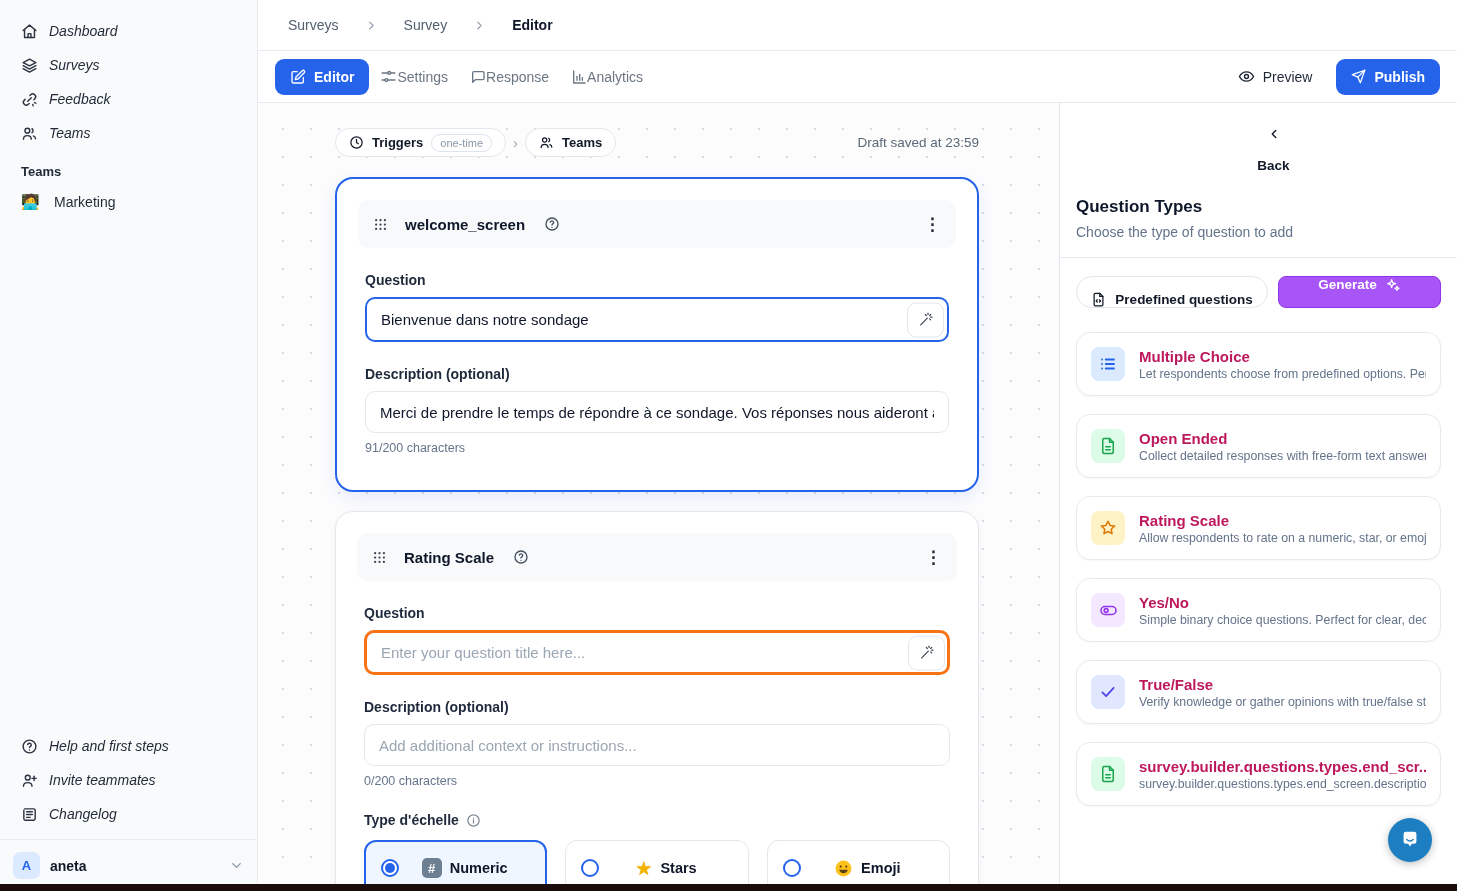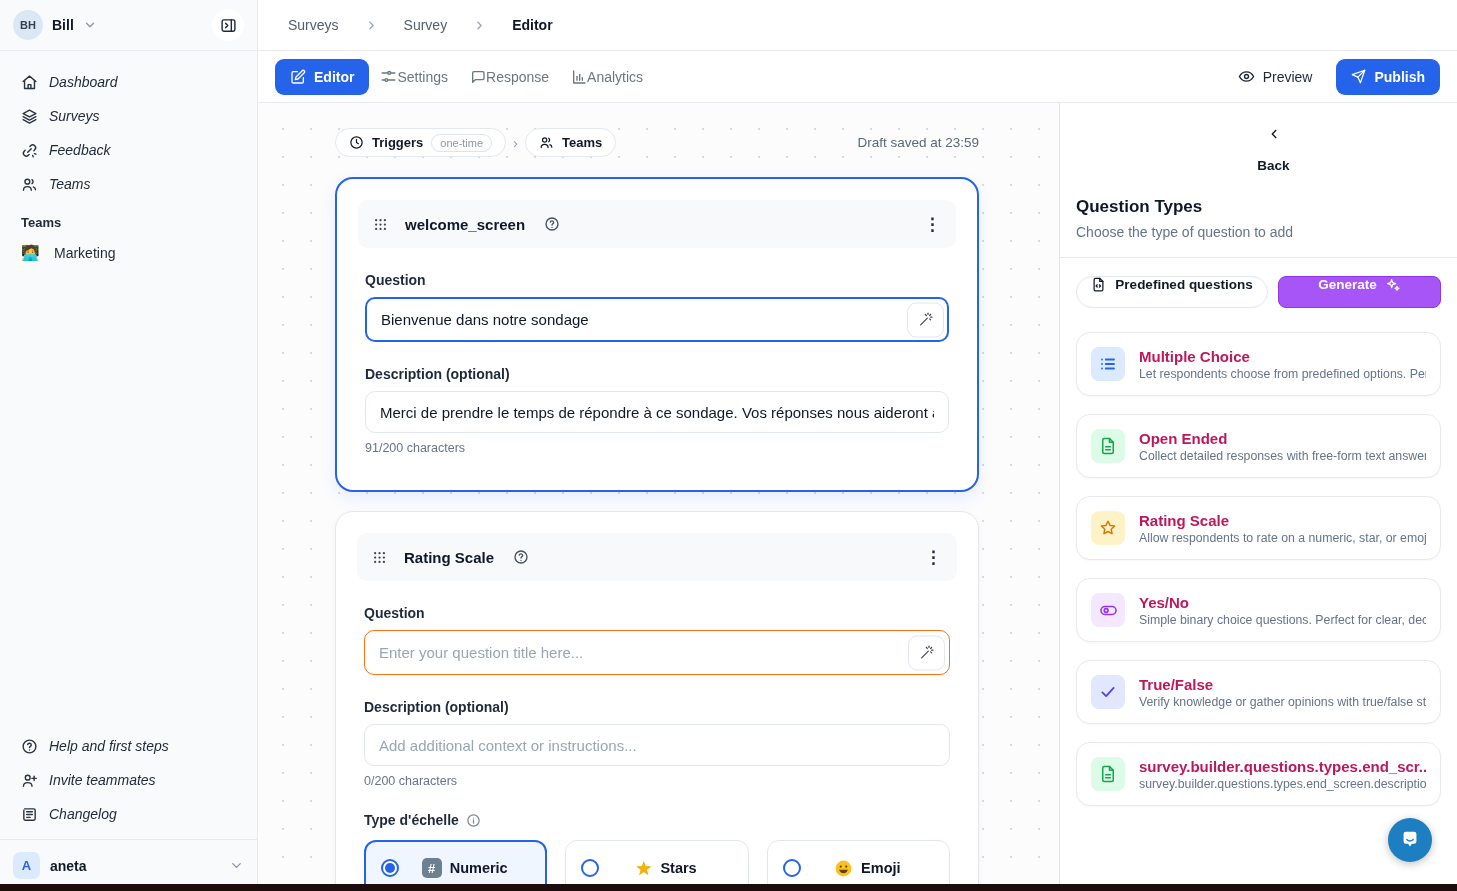--- a/index.html
+++ b/index.html
@@ -54,21 +54,21 @@
   .qcard { position:absolute; left:76px; width:644px; background:#fff; border-radius:18px; }
   .card-welcome { top:74px; height:315px; border:2px solid #2563eb; box-shadow:0 6px 16px rgba(37,99,235,.10); }
   .card-rating { top:408px; height:470px; border:1px solid #e4e8ee; box-shadow:0 2px 6px rgba(15,23,42,.05); }
   .card-head { margin:21px 21px 0 21px; height:48px; background:#f7f9fb; border-radius:10px; display:flex; align-items:center; padding:0 15px; gap:17px; }
   .drag-handle { color:#3c4654; display:inline-flex; cursor:grab; }
   .card-title { font-size:15px; font-weight:bold; color:#0f172a; }
   .help-ic { color:#44505e; display:inline-flex; margin-left:2px; }
   .kebab { margin-left:auto; font-size:17px; font-weight:bold; color:#1f2937; cursor:pointer; line-height:1; letter-spacing:0; }
   .field-label { margin:24px 28px 0 28px; font-size:14px; font-weight:bold; color:#1e293b; display:flex; align-items:center; gap:7px; }
   .input-wrap { position:relative; margin:9px 28px 0 28px; }
-  .q-input { width:100%; height:45px; border:1px solid #f97316; border-radius:10px; padding:0 52px 0 14px; font-size:15px; color:#0f172a; background:#fff; font-family:inherit; outline:none; }
+  .q-input { width:100%; height:45px; border:3px solid #f97316; border-radius:10px; padding:0 52px 0 14px; font-size:15px; color:#0f172a; background:#fff; font-family:inherit; outline:none; }
   .q-input.focused { border:2px solid #2563eb; }
   .q-input::placeholder { color:#9aa6b4; }
   .d-input { width:100%; height:42px; border:1px solid #e2e7ee; border-radius:10px; padding:0 14px; font-size:15px; color:#0f172a; background:#fff; font-family:inherit; outline:none; }
   .d-input::placeholder { color:#9aa6b4; }
   .wand-btn { position:absolute; right:5px; top:50%; transform:translateY(-50%); width:37px; height:35px; background:#fff; border:1px solid #e2e7ee; border-radius:9px; display:flex; align-items:center; justify-content:center; color:#3c4654; cursor:pointer; }
   .char-count { margin:8px 28px 0 28px; font-size:12.5px; color:#64748b; }
 
   .scale-row { margin:12px 28px 0 28px; display:flex; gap:18px; }
   .scale-opt { width:184px; height:56px; border:1px solid #e2e7ee; border-radius:12px; background:#fff; display:flex; align-items:center; padding:0 15px; cursor:pointer; }
   .scale-opt.selected { border:2px solid #2563eb; background:#eff6ff; }
@@ -79,21 +79,21 @@
   .hash-keycap { width:20px; height:20px; border-radius:5px; background:#6d7f93; color:#fff; font-weight:bold; font-size:13px; display:flex; align-items:center; justify-content:center; }
   .star-glyph { color:#f5b301; font-size:19px; line-height:1; text-shadow:0 0 1px #d99c00; }
 
   
   .panel { position:absolute; left:1059px; top:103px; width:398px; height:788px; background:#fff; border-left:1px solid #dfe5ec; overflow:hidden; }
   .back-row { display:flex; align-items:center; gap:17px; padding:24px 0 0 30px; font-size:13.5px; font-weight:bold; color:#111827; cursor:pointer;flex-direction:column; }
   .panel-title { padding:24px 16px 0 16px; font-size:17px; font-weight:bold; color:#0f172a; }
   .panel-sub { padding:7px 16px 0 16px; font-size:14px; color:#64748b; }
   .panel-divider { margin-top:17px; border-top:1px solid #e7eaee; }
   .panel-actions { display:flex; gap:10px; padding:18px 16px 0 16px; }
-  .predef-btn { flex:1; display:flex; align-items:flex-start; justify-content:center; gap:9px; height:32px; background:#fff; border:1px solid #e2e7ee; border-radius:16px; font-size:13.5px; font-weight:bold; color:#111827; cursor:pointer; font-family:inherit; }
+  .predef-btn { flex:1; display:flex; align-items:flex-end; justify-content:center; gap:9px; height:32px; background:#fff; border:1px solid #e2e7ee; border-radius:16px; font-size:13.5px; font-weight:bold; color:#111827; cursor:pointer; font-family:inherit; }
   .generate-btn { width:163px; display:flex; align-items:flex-start; justify-content:center; gap:8px; height:32px; background:#a855f7; border:1px solid #9333ea; border-radius:8px; font-size:13.5px; font-weight:bold; color:#fff; cursor:pointer; font-family:inherit; }
   .type-list { padding:24px 16px 0 16px; display:flex; flex-direction:column; gap:18px; }
   .type-card { height:64px; border:1px solid #e6eaf0; border-radius:14px; background:#fff; display:flex; align-items:center; gap:14px; padding:0 14px; cursor:pointer; box-shadow:0 1px 2px rgba(15,23,42,.03); }
   .type-tile { width:34px; height:34px; border-radius:8px; flex:0 0 34px; display:flex; align-items:center; justify-content:center; }
   .type-text { min-width:0; flex:1; }
   .type-title { font-size:15px; font-weight:bold; color:#be185d; white-space:nowrap; overflow:hidden; }
   .type-desc { margin-top:2px; font-size:12.3px; color:#64748b; white-space:nowrap; overflow:hidden; }
   .tile-blue { background:#dbeafe; color:#2563eb; }
   .tile-green { background:#dcfce7; color:#16a34a; }
   .tile-amber { background:#fef3c7; color:#d97706; }
@@ -104,36 +104,20 @@
   .chat-launcher { position:absolute; right:25px; bottom:29px; width:44px; height:44px; border-radius:50%; background:#1d7fc1; display:flex; align-items:center; justify-content:center; cursor:pointer; box-shadow:0 2px 8px rgba(0,0,0,.25); }
   .bottom-strip { position:absolute; left:0; bottom:0; width:100%; height:7px; background:#1d0c0c; z-index:50; }
   svg { display:block; }
 </style>
 </head>
 <body>
 
 <div class="app">
 
   <div class="sidebar">
-    <div class="sidebar-header">
-      <div class="ws-avatar">BH</div>
-      <span class="ws-name">Bill</span>
-      <span class="chev">
-        <svg width="14" height="14" viewBox="0 0 24 24" fill="none" stroke="currentColor" stroke-width="2.4" stroke-linecap="round" stroke-linejoin="round">
-            <path d="m6 9 6 6 6-6"></path>
-          </svg>
-      </span>
-      <div class="sb-toggle">
-        <svg width="17" height="17" viewBox="0 0 24 24" fill="none" stroke="currentColor" stroke-width="2" stroke-linecap="round" stroke-linejoin="round">
-            <rect x="3" y="4" width="18" height="16" rx="2.5"></rect>
-            <path d="M16 4v16"></path>
-            <path d="m8 9 3 3-3 3"></path>
-          </svg>
-      </div>
-    </div>
 
     <div class="sidebar-nav">
       <div class="nav-item">
         <span class="ni">
             <svg width="17" height="17" viewBox="0 0 24 24" fill="none" stroke="currentColor" stroke-width="2" stroke-linecap="round" stroke-linejoin="round">
               <path d="m3 10.5 9-7.5 9 7.5"></path>
               <path d="M5 9.2V20.5h14V9.2"></path>
               <path d="M10 20.5v-5.5h4v5.5"></path>
             </svg>
           </span>

